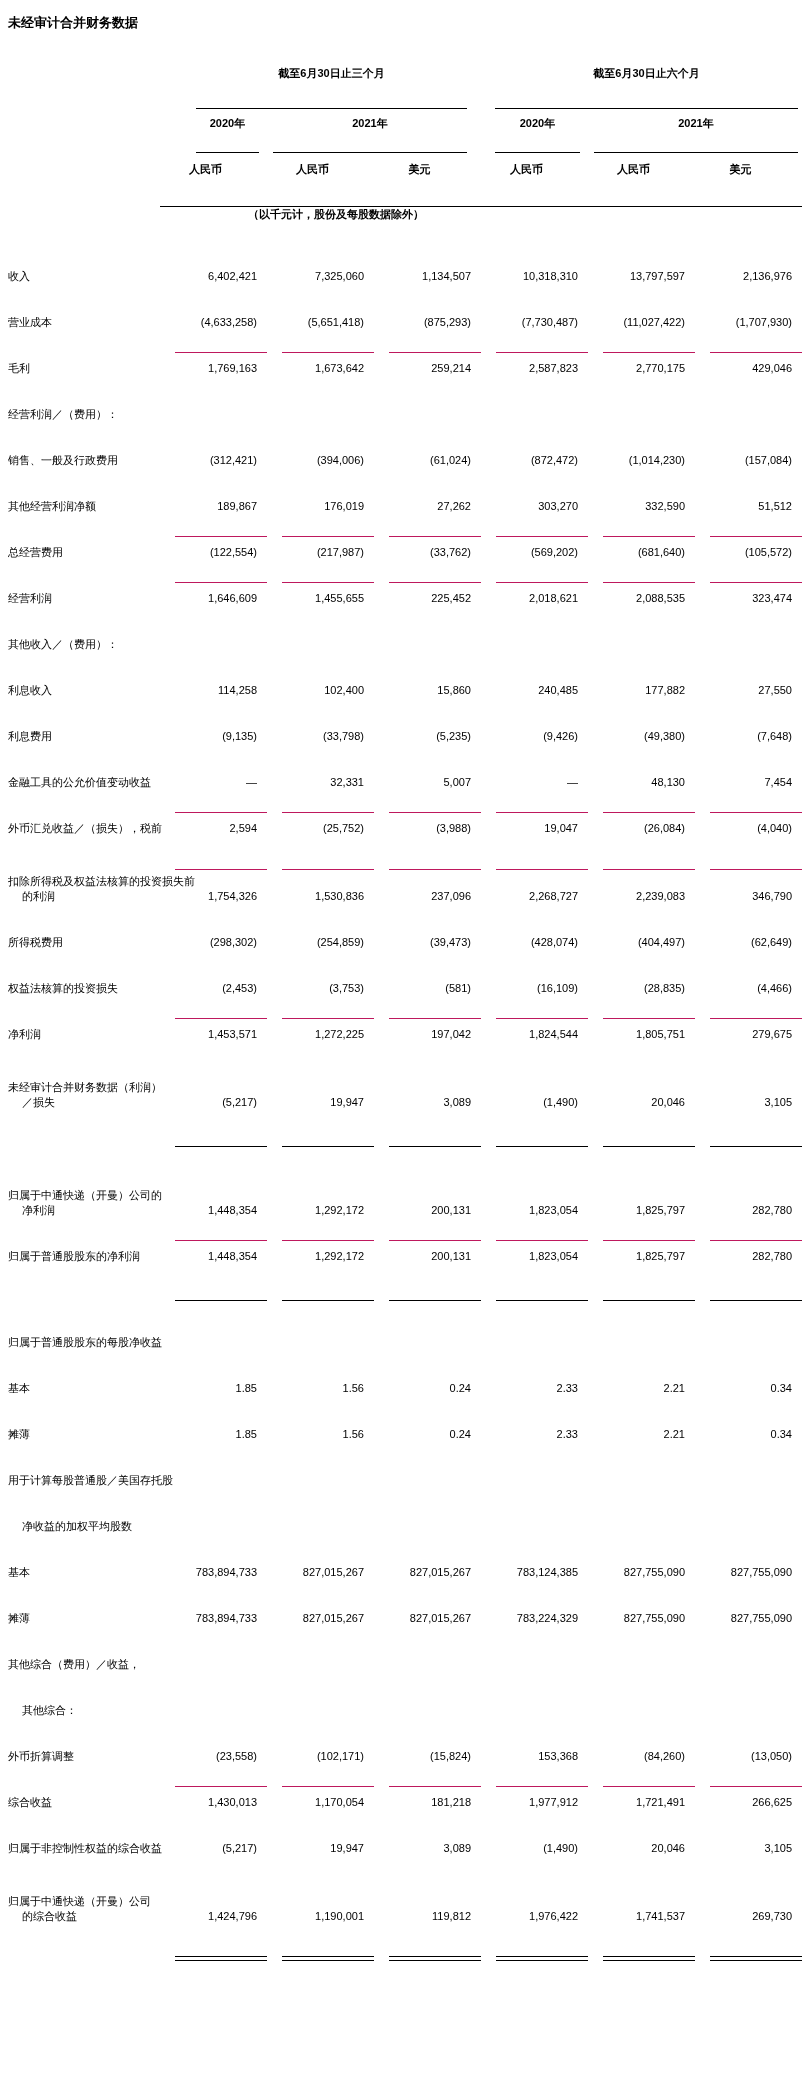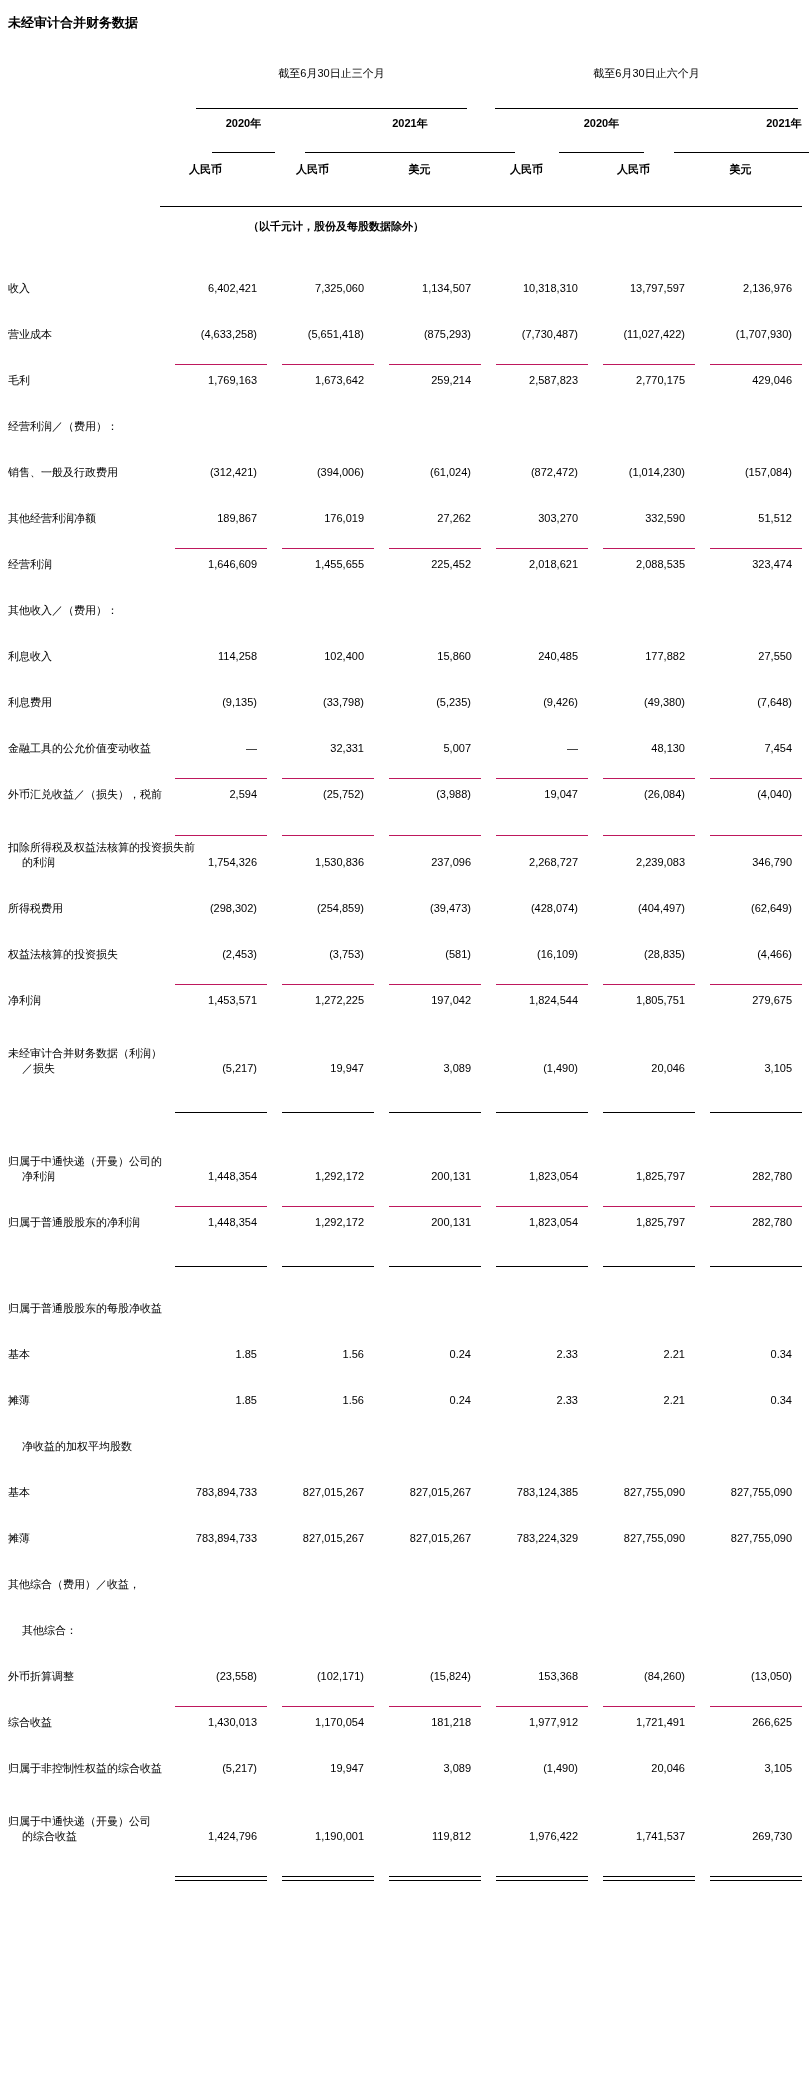--- a/index.html
+++ b/index.html
@@ -7,39 +7,39 @@
     width:809px; height:2082px; overflow:hidden;
     font-family:"Liberation Sans","DejaVu Sans",sans-serif;
     color:#000; -webkit-font-smoothing:antialiased;
   }
   .page { padding:6px 0 0 8px; box-sizing:border-box; width:809px; }
   .title { font-size:13px; font-weight:bold; margin:8px 0 0 0; }
   .subtitle { font-size:13px; font-weight:bold; text-decoration:underline; margin:44px 0 0 0; }
   .tbl { margin-top:34px; }
   .grid { display:grid; grid-template-columns:152px repeat(6,107px); }
   
-  .grp { grid-column:span 3; font-size:11px; font-weight:normal; }
+  .grp { grid-column:span 3; font-size:11px; font-weight:bold; }
   .grp .gtext { text-align:center; }
   .grp .gline { height:1px; background:#000; margin-top:27px; }
   .g1 .gtext, .g1 .gline { margin-left:36px; margin-right:14px; }
   .g2 .gtext, .g2 .gline { margin-left:14px; margin-right:4px; }
   
-  .yrow { margin-top:7px;gap:16px; }
+  .yrow { margin-top:7px; }
   .yr { font-size:11px; font-weight:bold; }
   .yr .ytext { text-align:center; }
   .yr .yline { height:1px; background:#000; margin-top:21px; }
   .ys2 { grid-column:span 2; }
   .y1 .ytext, .y1 .yline { margin-left:36px; margin-right:8px; }
   .y2 .ytext, .y2 .yline { margin-left:6px;  margin-right:14px; }
   .y3 .ytext, .y3 .yline { margin-left:14px; margin-right:8px; }
   .y4 .ytext, .y4 .yline { margin-left:6px;  margin-right:4px; }
   
   .cur { font-size:11px; font-weight:bold; text-align:center; padding-right:16px; margin-top:9px; }
   .fullrule { grid-column:2/8; height:1px; background:#000; margin-top:29px; }
-  .unitnote { grid-column:2/8; font-size:11px; font-weight:bold; padding-left:88px; margin-top:12px; }
+  .unitnote { grid-column:2/8; font-size:11px; font-weight:bold; padding-left:88px; }
   
   #rows { margin-top:28px; }
   .row { display:grid; grid-template-columns:152px repeat(6,107px); align-items:end;
          height:46px; padding-bottom:12px; box-sizing:border-box; }
   .row.two { height:68px; }
   .lbl { font-size:11px; line-height:15px; white-space:nowrap; }
   .lbl.ind, .lbl .l2.ind2 { padding-left:14px; }
   .cell { text-align:right; }
   .val { display:inline-block; min-width:92px; box-sizing:border-box;
          font-size:11px; padding-right:10px; white-space:nowrap; }
@@ -147,20 +147,29 @@
         <div class="row">
           <div class="lbl">其他经营利润净额</div>
           <div class="cell"><span class="val">189,867</span></div>
           <div class="cell"><span class="val">176,019</span></div>
           <div class="cell"><span class="val">27,262</span></div>
           <div class="cell"><span class="val">303,270</span></div>
           <div class="cell"><span class="val">332,590</span></div>
           <div class="cell"><span class="val">51,512</span></div>
         </div>
         <div class="row">
+          <div class="lbl">总经营费用</div>
+          <div class="cell"><span class="val bt">(122,554)</span></div>
+          <div class="cell"><span class="val bt">(217,987)</span></div>
+          <div class="cell"><span class="val bt">(33,762)</span></div>
+          <div class="cell"><span class="val bt">(569,202)</span></div>
+          <div class="cell"><span class="val bt">(681,640)</span></div>
+          <div class="cell"><span class="val bt">(105,572)</span></div>
+        </div>
+        <div class="row">
           <div class="lbl">经营利润</div>
           <div class="cell"><span class="val bt">1,646,609</span></div>
           <div class="cell"><span class="val bt">1,455,655</span></div>
           <div class="cell"><span class="val bt">225,452</span></div>
           <div class="cell"><span class="val bt">2,018,621</span></div>
           <div class="cell"><span class="val bt">2,088,535</span></div>
           <div class="cell"><span class="val bt">323,474</span></div>
         </div>
         <div class="row">
           <div class="lbl">其他收入／（费用）：</div>
@@ -306,20 +315,23 @@
         <div class="row">
           <div class="lbl">摊薄</div>
           <div class="cell"><span class="val">1.85</span></div>
           <div class="cell"><span class="val">1.56</span></div>
           <div class="cell"><span class="val">0.24</span></div>
           <div class="cell"><span class="val">2.33</span></div>
           <div class="cell"><span class="val">2.21</span></div>
           <div class="cell"><span class="val">0.34</span></div>
         </div>
         <div class="row">
+          <div class="lbl">用于计算每股普通股／美国存托股</div>
+        </div>
+        <div class="row">
           <div class="lbl ind">净收益的加权平均股数</div>
         </div>
         <div class="row">
           <div class="lbl">基本</div>
           <div class="cell"><span class="val">783,894,733</span></div>
           <div class="cell"><span class="val">827,015,267</span></div>
           <div class="cell"><span class="val">827,015,267</span></div>
           <div class="cell"><span class="val">783,124,385</span></div>
           <div class="cell"><span class="val">827,755,090</span></div>
           <div class="cell"><span class="val">827,755,090</span></div>

